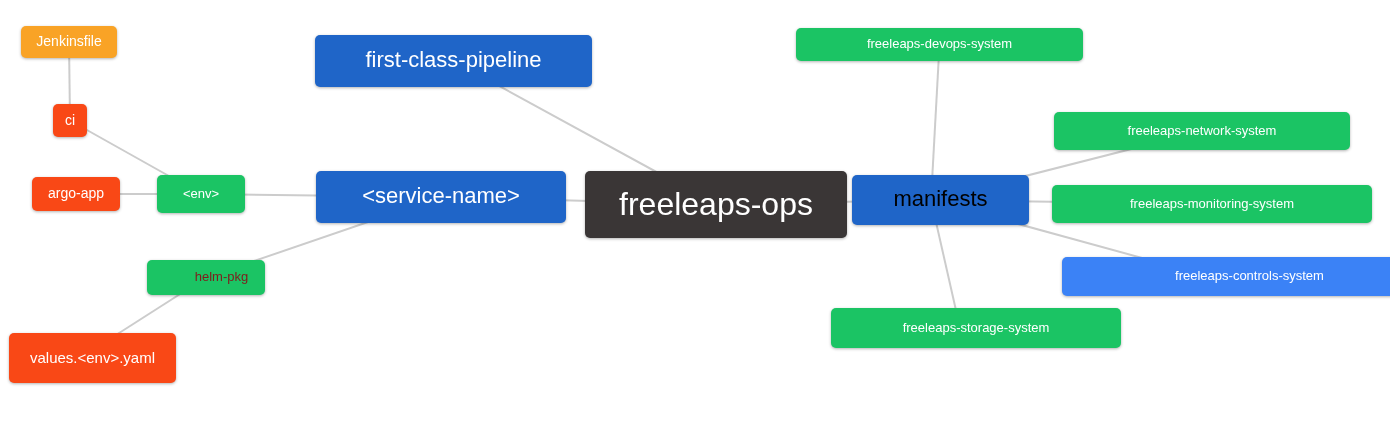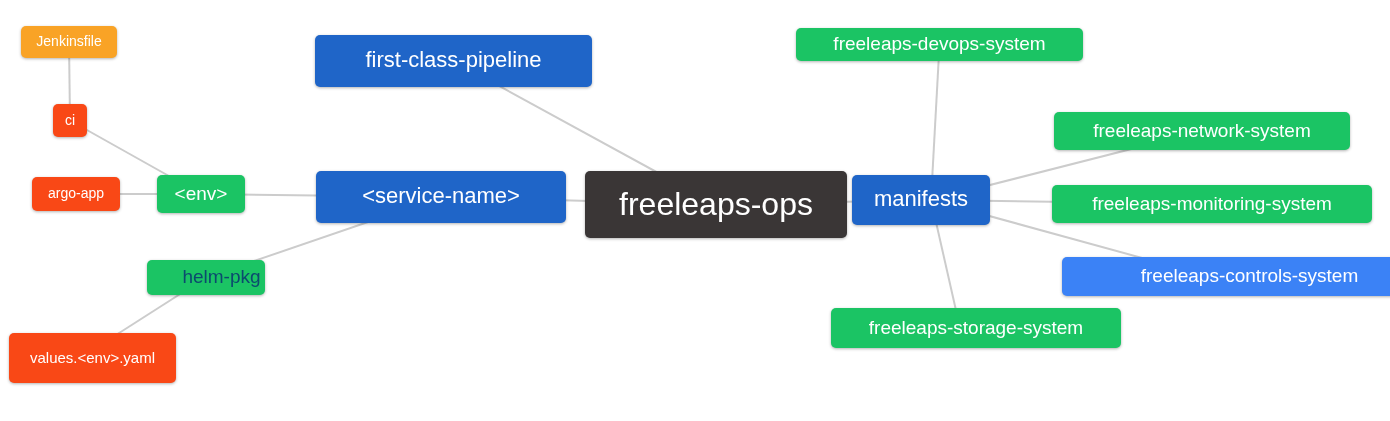--- a/index.html
+++ b/index.html
@@ -30,21 +30,21 @@
     color: #ffffff;
     border-radius: 5px;
     box-shadow: 0 1px 3px rgba(0,0,0,0.30);
     white-space: nowrap;
     cursor: pointer;
     user-select: none;
   }
   .node span { display: block; line-height: 1; padding-bottom: 2px; }
   .size-sm  { font-size: 14px; }
   .size-sm2 { font-size: 15px; }
-  .size-md  { font-size: 19px; justify-content: center; }
+  .size-md  { font-size: 13px; justify-content: center; }
   .size-lg  { font-size: 22px; text-align: right; }
   .size-xl  { font-size: 32px; }
 </style>
 </head>
 <body>
 
 <div class="canvas">
   <svg class="edges" viewBox="0 0 1390 421" xmlns="http://www.w3.org/2000/svg">
       <line x1="69" y1="42" x2="70" y2="120.5" stroke="#cccccc" stroke-width="2"></line>
       <line x1="70" y1="120.5" x2="201" y2="194" stroke="#cccccc" stroke-width="2"></line>
@@ -66,36 +66,36 @@
     </div>
     <div class="node size-sm" style="left: 53px; top: 104px; width: 34px; height: 33px; background: rgb(249, 72, 22); color: rgb(255, 255, 255); text-align: right;">
       <span>ci</span>
     </div>
     <div class="node size-md" style="left: 157px; top: 175px; width: 88px; height: 38px; background: rgb(27, 196, 100); color: rgb(255, 255, 255);">
       <span>&lt;env&gt;</span>
     </div>
     <div class="node size-sm" style="left: 32px; top: 177px; width: 88px; height: 34px; background: rgb(249, 72, 22); color: rgb(255, 255, 255);">
       <span>argo-app</span>
     </div>
-    <div class="node size-md" style="left: 147px; top: 260px; width: 118px; height: 35px; background: rgb(27, 196, 100); color: #0c4a6e; padding-left: 31px;">
+    <div class="node size-md" style="left: 147px; top: 260px; width: 118px; height: 35px; background: rgb(27, 196, 100); color: #7f1d1d; padding-left: 31px;">
       <span>helm-pkg</span>
     </div>
     <div class="node size-sm2" style="left: 9px; top: 333px; width: 167px; height: 50px; background: rgb(249, 72, 22); color: rgb(255, 255, 255);">
       <span>values.&lt;env&gt;.yaml</span>
     </div>
     <div class="node size-lg" style="left: 315px; top: 35px; width: 277px; height: 52px; background: rgb(31, 101, 200); color: rgb(255, 255, 255);">
       <span>first-class-pipeline</span>
     </div>
     <div class="node size-lg" style="left: 316px; top: 171px; width: 250px; height: 52px; background: rgb(31, 101, 200); color: rgb(255, 255, 255);">
       <span>&lt;service-name&gt;</span>
     </div>
     <div class="node size-xl" style="left: 585px; top: 171px; width: 262px; height: 67px; background: rgb(58, 54, 54); color: rgb(255, 255, 255);">
       <span>freeleaps-ops</span>
     </div>
-    <div class="node size-lg" style="left: 852px; top: 175px; width: 138px; height: 50px; background: rgb(31, 101, 200); color: #ffffff;">
+    <div class="node size-lg" style="left: 852px; top: 175px; width: 177px; height: 50px; background: rgb(31, 101, 200); color: #000000;">
       <span>manifests</span>
     </div>
     <div class="node size-md" style="left: 796px; top: 28px; width: 287px; height: 33px; background: rgb(27, 196, 100); color: rgb(255, 255, 255);">
       <span>freeleaps-devops-system</span>
     </div>
     <div class="node size-md" style="left: 1054px; top: 112px; width: 296px; height: 38px; background: rgb(27, 196, 100); color: rgb(255, 255, 255);">
       <span>freeleaps-network-system</span>
     </div>
     <div class="node size-md" style="left: 1052px; top: 185px; width: 320px; height: 38px; background: rgb(27, 196, 100); color: rgb(255, 255, 255);">
       <span>freeleaps-monitoring-system</span>

